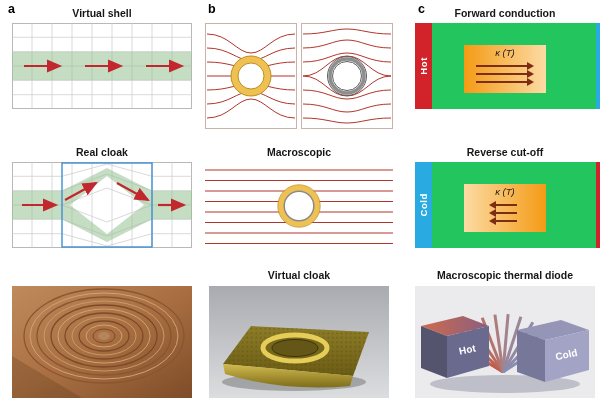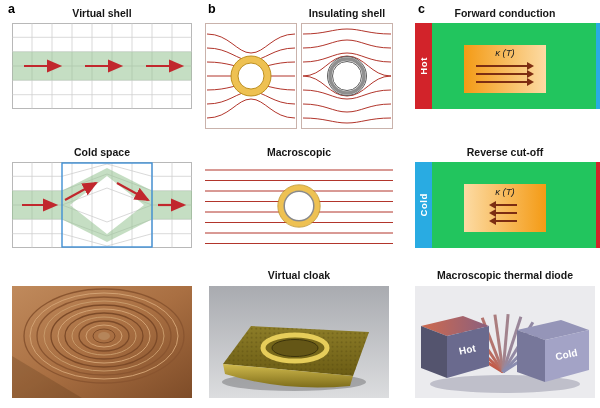--- a/index.html
+++ b/index.html
@@ -58,21 +58,21 @@
     <rect x="0.5" y="0.5" width="179" height="85" fill="#ffffff" stroke="#b8b8b8" stroke-width="1"></rect>
     <path stroke="#cfcfcf" stroke-width="0.8" fill="none" d="M20,0.5V85.5 M40,0.5V85.5 M60,0.5V85.5 M80,0.5V85.5 M100,0.5V85.5 M120,0.5V85.5 M140,0.5V85.5 M160,0.5V85.5 M0.5,14.3H179.5 M0.5,28.7H179.5 M0.5,43H179.5 M0.5,57.3H179.5 M0.5,71.7H179.5"></path>
     <rect x="0.5" y="28.7" width="179" height="28.6" fill="#96c391" opacity="0.55"></rect>
     <g stroke="#c1272d" stroke-width="2.2">
       <line x1="12" y1="43" x2="48" y2="43" marker-end="url(#ahv)"></line>
       <line x1="73" y1="43" x2="109" y2="43" marker-end="url(#ahv)"></line>
       <line x1="134" y1="43" x2="170" y2="43" marker-end="url(#ahv)"></line>
     </g>
   </svg>
 
-  <div class="ptitle" style="left:12px;top:146px;width:180px">Cold space</div>
+  <div class="ptitle" style="left:12px;top:146px;width:180px">Real cloak</div>
 
   <svg class="abs" style="left:12px;top:162px" width="180" height="86" viewBox="0 0 180 86">
     <defs>
       <marker id="ahr" markerWidth="8" markerHeight="8" refX="6" refY="3" orient="auto">
         <path d="M0,0L7,3L0,6Z" fill="#c1272d"></path>
       </marker>
     </defs>
     <rect x="0.5" y="0.5" width="179" height="85" fill="#ffffff" stroke="#b8b8b8" stroke-width="1"></rect>
     <path stroke="#cfcfcf" stroke-width="0.8" fill="none" d="M20,0.5V85.5 M40,0.5V85.5 M60,0.5V85.5 M80,0.5V85.5 M100,0.5V85.5 M120,0.5V85.5 M140,0.5V85.5 M160,0.5V85.5 M0.5,14.3H50 M140,14.3H179.5 M0.5,28.7H50 M140,28.7H179.5 M0.5,43H50 M140,43H179.5 M0.5,57.3H50 M140,57.3H179.5 M0.5,71.7H50 M140,71.7H179.5"></path>
     <path stroke="#cfcfcf" stroke-width="0.8" fill="none" d="M50,14.3L95,2L140,14.3 M50,28.7L95,12L140,28.7 M50,43L95,26L140,43 M50,43L95,60L140,43 M50,57.3L95,74L140,57.3 M50,71.7L95,84L140,71.7"></path>
@@ -108,21 +108,20 @@
       <ellipse cx="92" cy="50" rx="32" ry="19" stroke="#c89a6a" stroke-width="1"></ellipse>
       <ellipse cx="92" cy="50" rx="25" ry="15" stroke="#7c4a28" stroke-width="1.3"></ellipse>
       <ellipse cx="92" cy="50" rx="18" ry="11" stroke="#d2a273" stroke-width="1"></ellipse>
       <ellipse cx="92" cy="50" rx="11" ry="7" stroke="#7c4a28" stroke-width="1"></ellipse>
     </g>
     <ellipse cx="92" cy="50" rx="6" ry="4" fill="#b5855a"></ellipse>
   </svg>
 
   <div class="plabel" style="left:208px;top:2px">b</div>
 
-  <div class="ptitle" style="left:301px;top:7px;width:92px">Insulating shell</div>
 
   <svg class="abs" style="left:205px;top:23px" width="92" height="106" viewBox="0 0 92 106">
     <rect x="0.5" y="0.5" width="91" height="105" fill="#ffffff" stroke="#c9b2ab" stroke-width="1"></rect>
     <g stroke="#b2352b" stroke-width="1" fill="none">
       <path d="M2,11 C24,11 32,30 46,30 C60,30 68,11 90,11"></path>
       <path d="M2,25 C24,25 32,37.5 46,37.5 C60,37.5 68,25 90,25"></path>
       <path d="M2,39 C24,39 32,45.3 46,45.3 C60,45.3 68,39 90,39"></path>
       <path d="M2,53 H90"></path>
       <path d="M2,67 C24,67 32,60.7 46,60.7 C60,60.7 68,67 90,67"></path>
       <path d="M2,81 C24,81 32,68.5 46,68.5 C60,68.5 68,81 90,81"></path>

